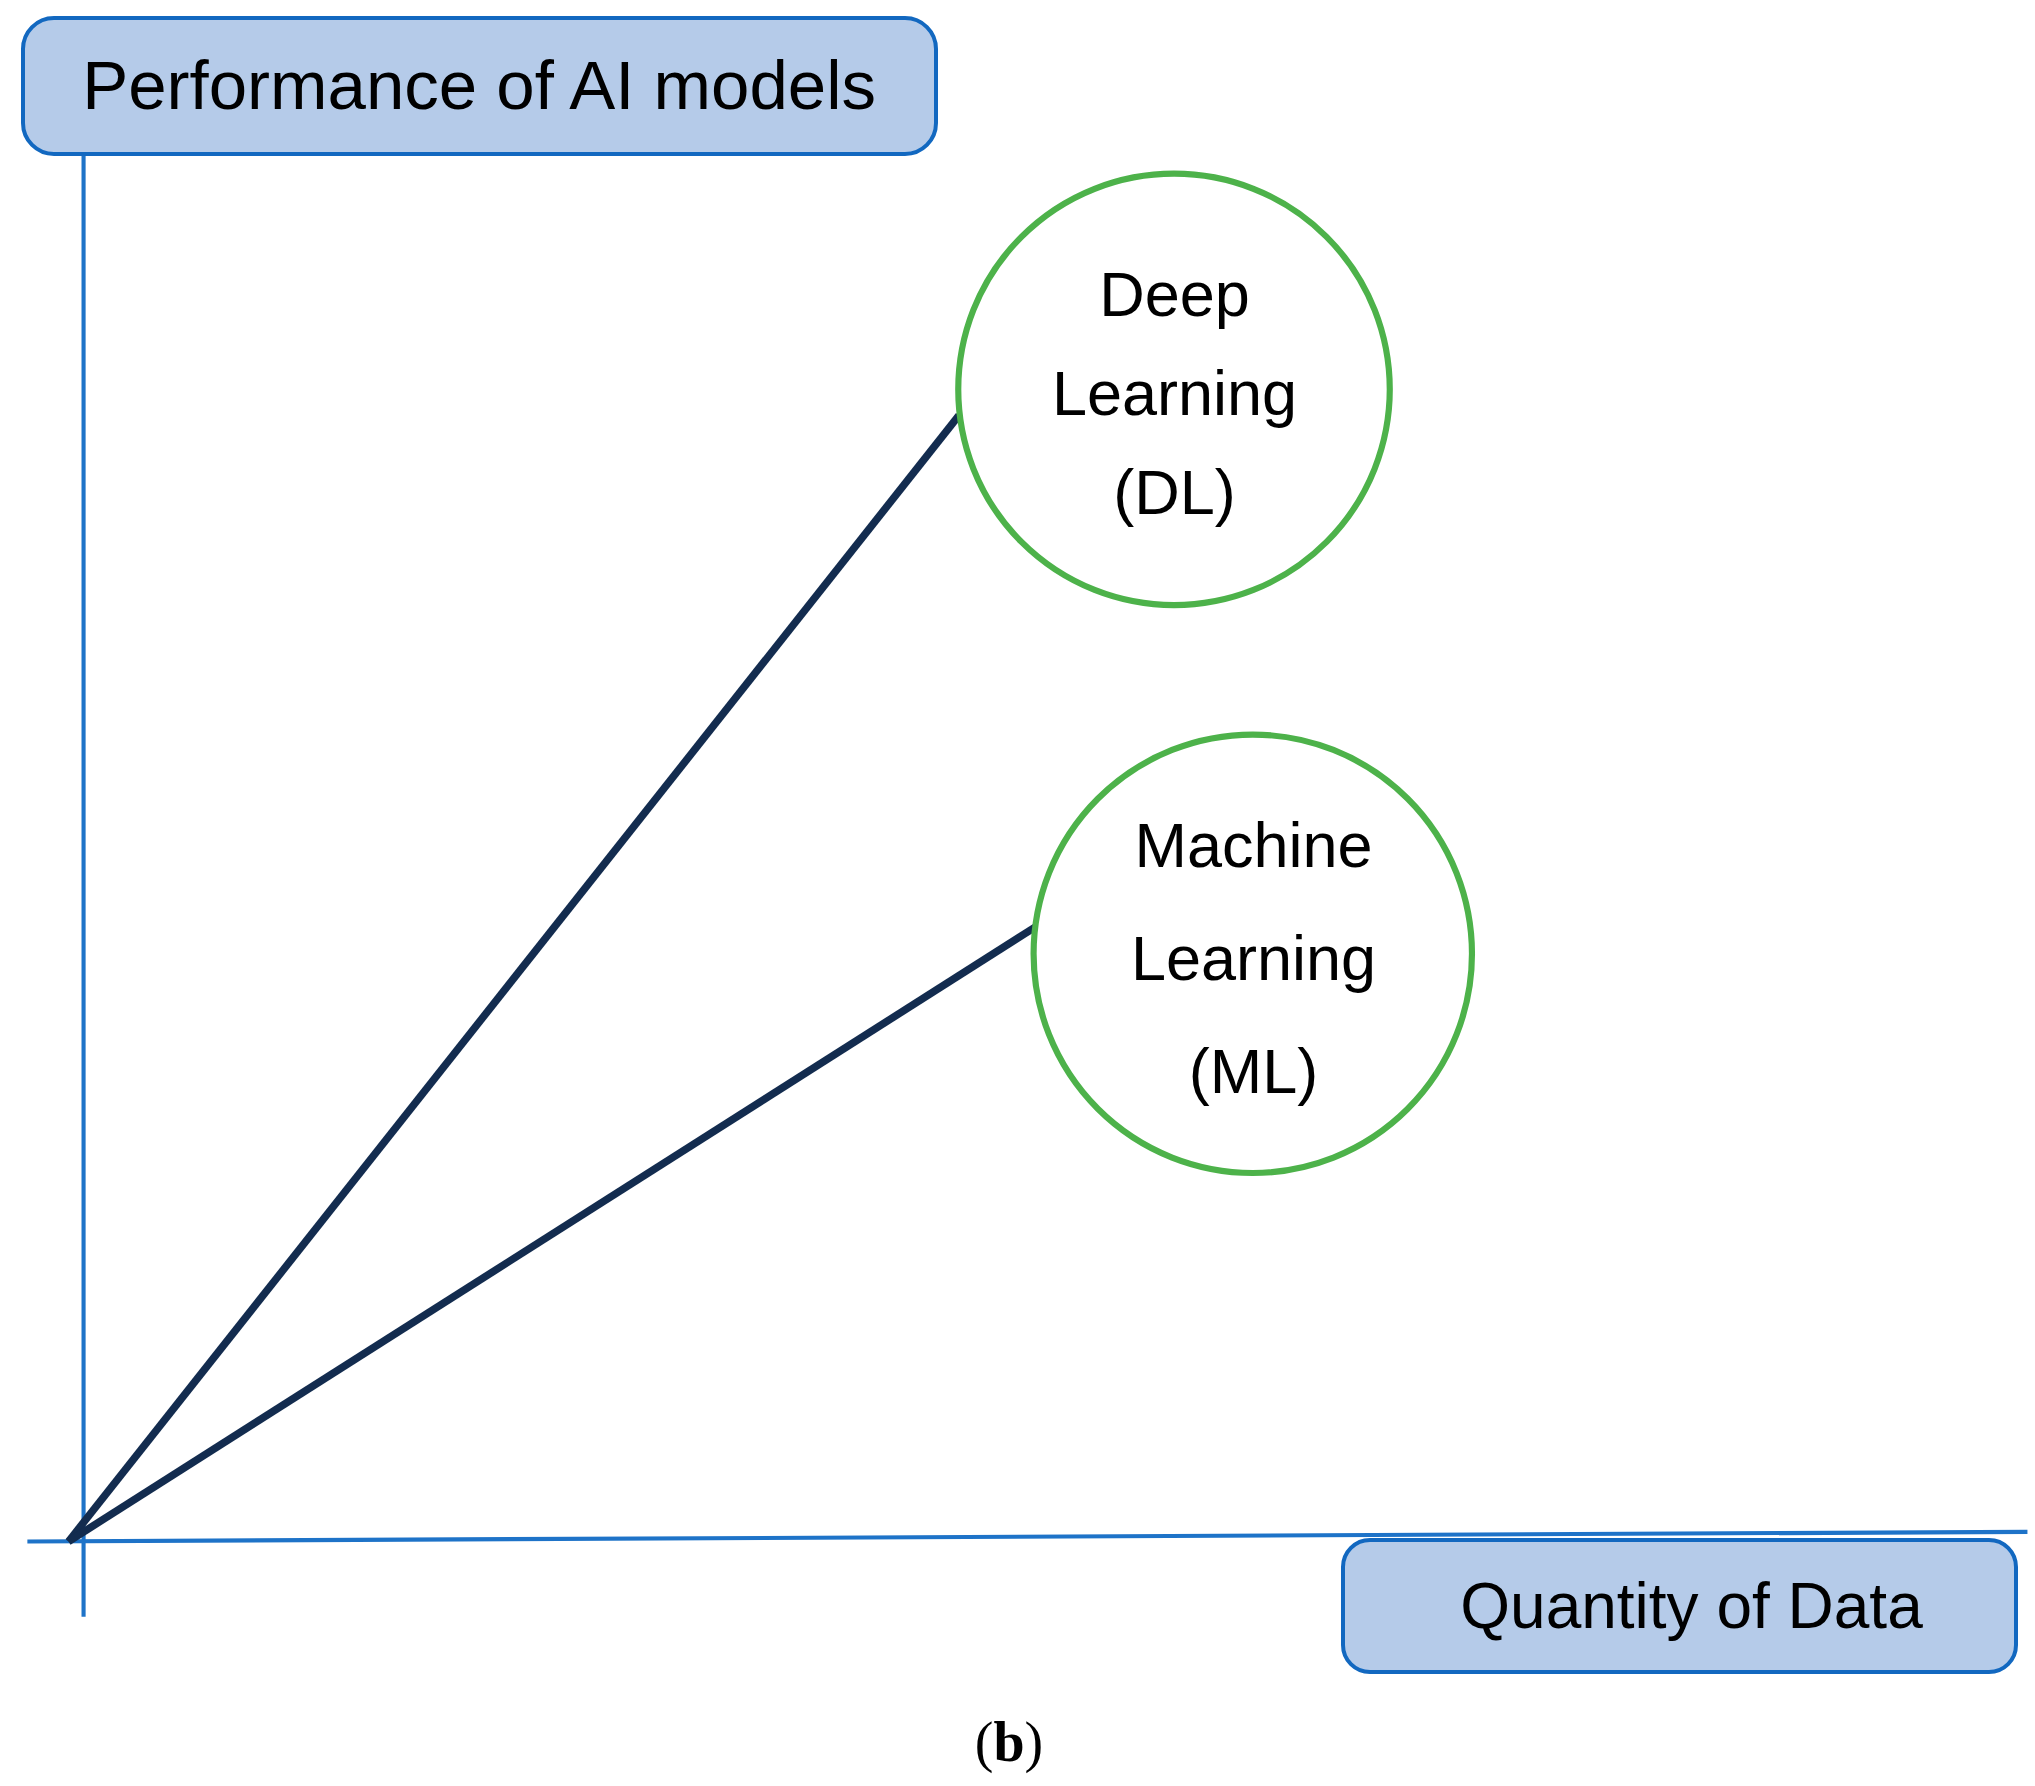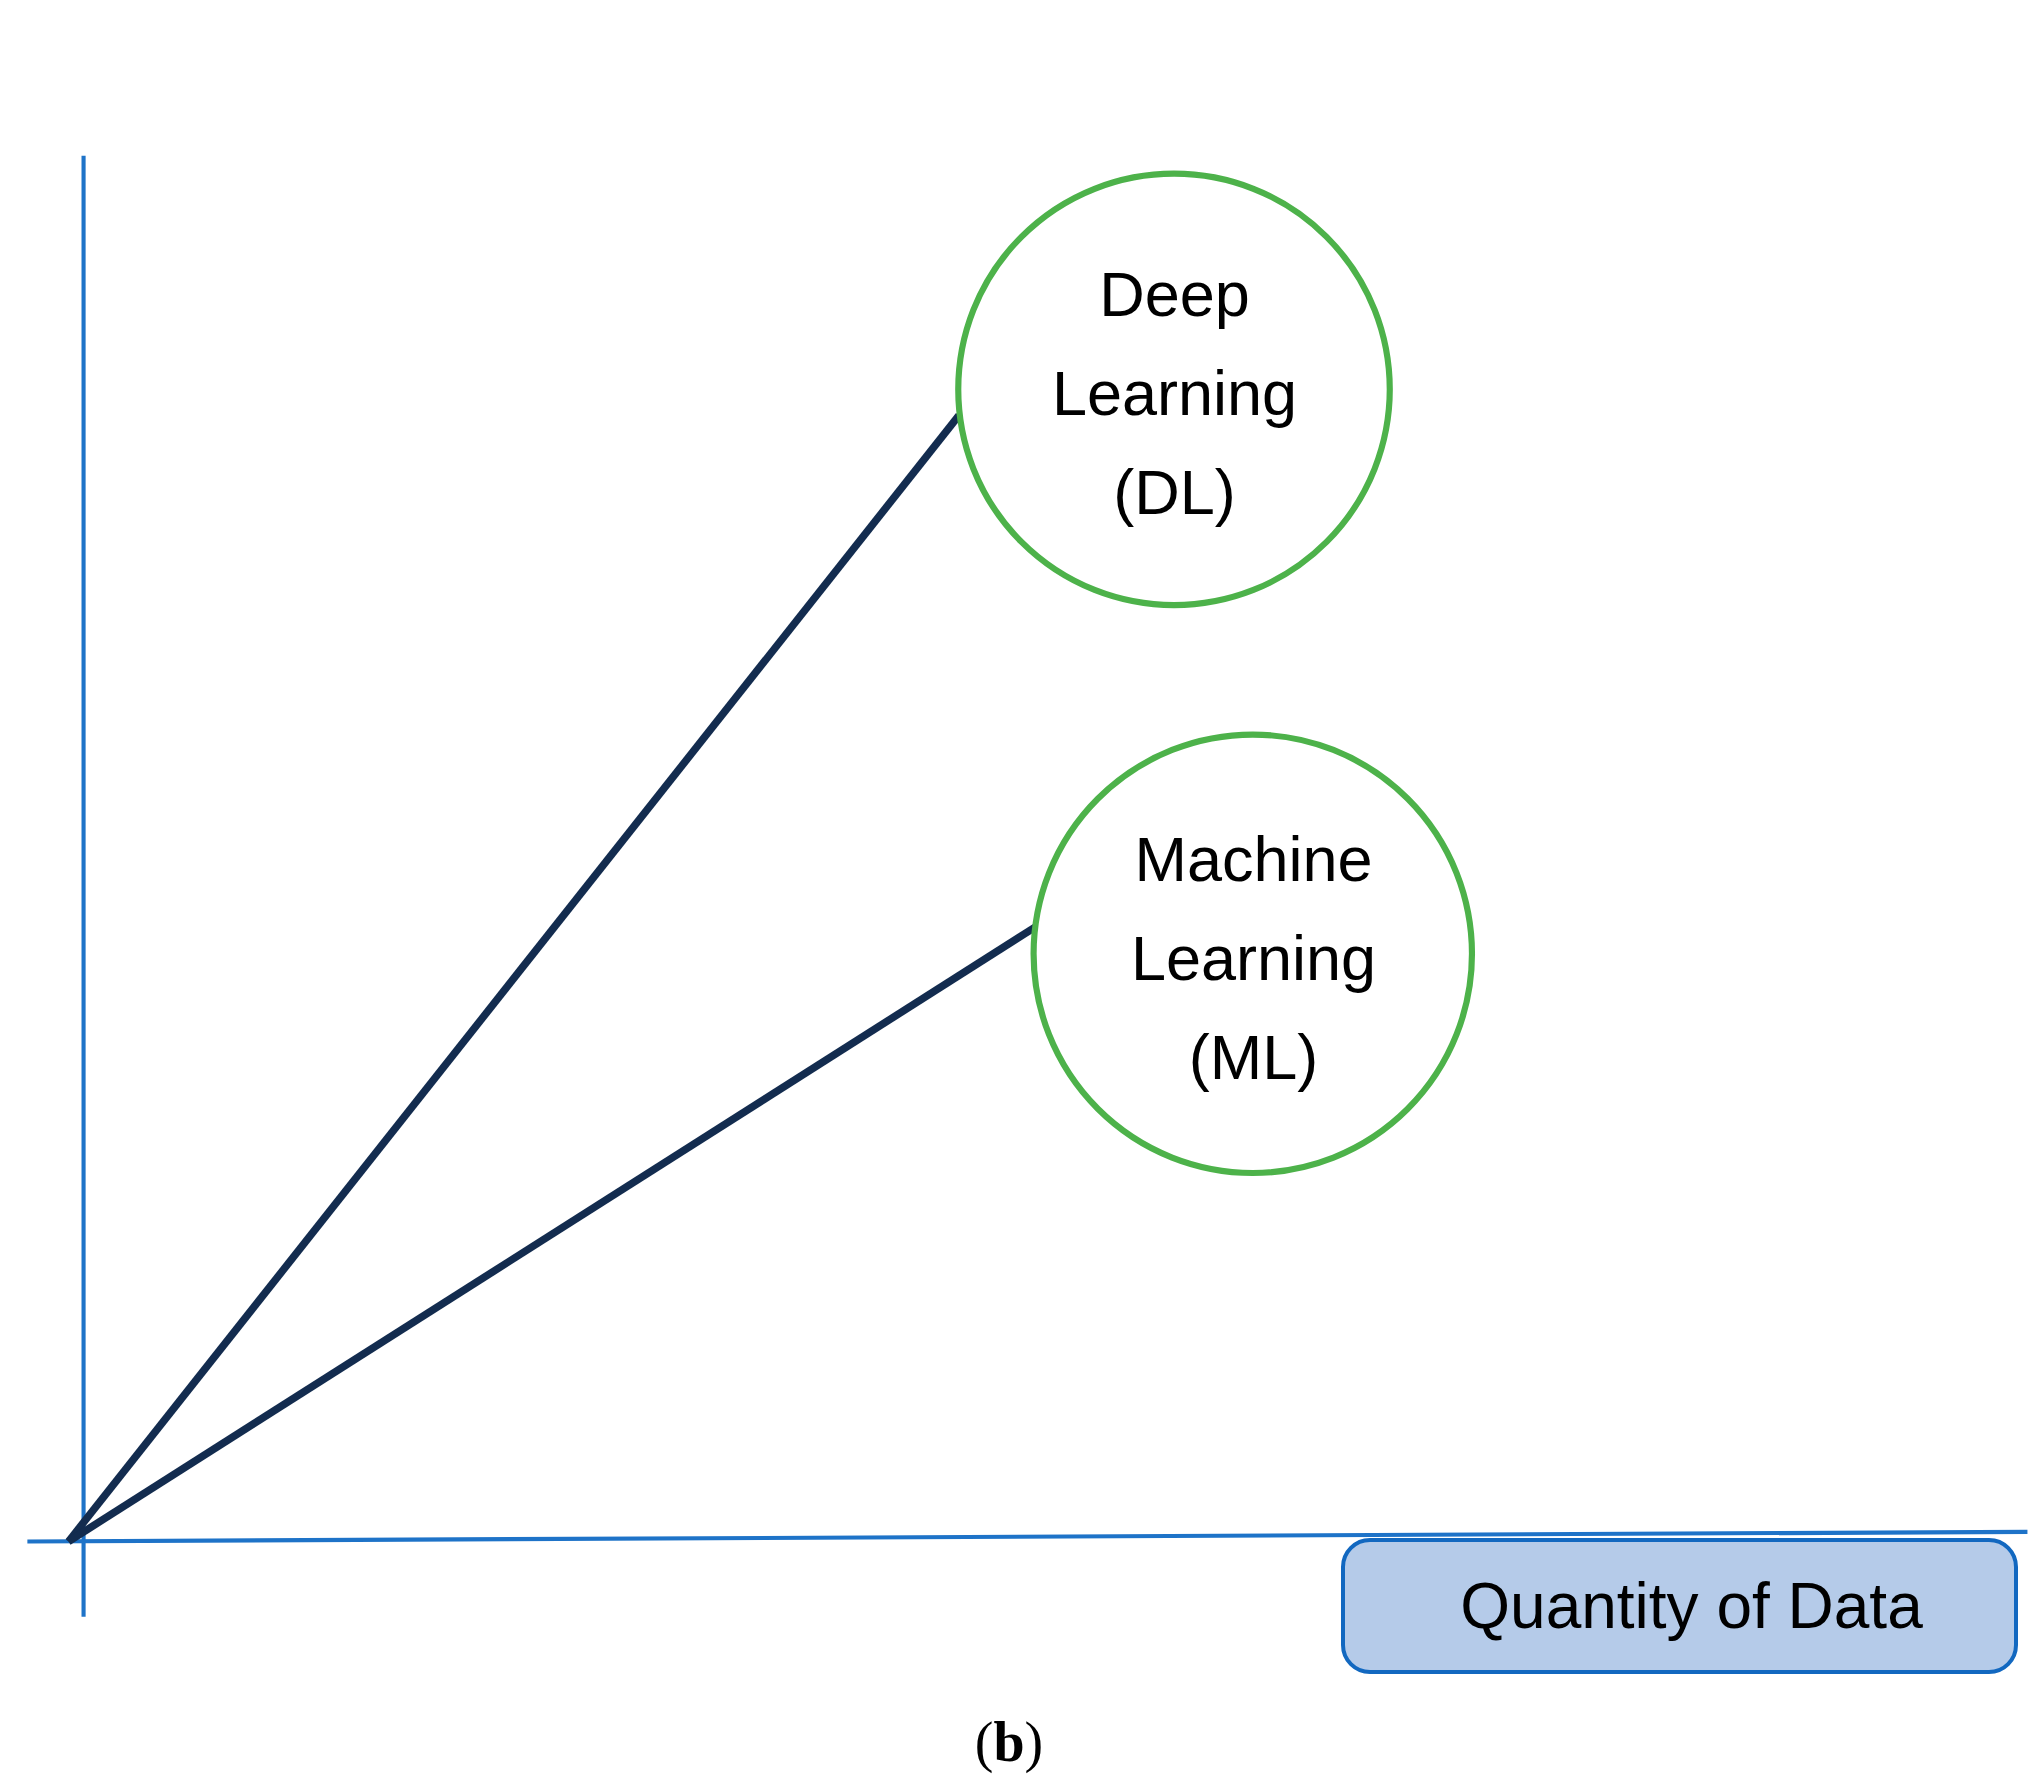--- a/index.html
+++ b/index.html
@@ -28,21 +28,21 @@
   .quantity-box{
     left:1341px;top:1538px;width:677px;height:136px;
     border-radius:29px;font-size:64px;padding-left:24px;
   }
   .circle-label{
     position:absolute;width:425px;height:301px;
     display:flex;flex-direction:column;align-items:center;justify-content:center;
     font-size:63px;line-height:99px;text-align:center;color:#000;
   }
   .dl-label{left:962px;top:243px;text-align:center;}
-  .ml-label{left:1041px;top:808px;}
+  .ml-label{left:1041px;top:808px;gap:14px;}
   .figure-caption{
     position:absolute;left:872px;top:1711px;width:274px;
     text-align:center;font-family:"Liberation Serif",serif;
     font-size:56px;line-height:62px;color:#000;
   }
   .figure-caption .bold{font-weight:bold;}
 </style>
 </head>
 <body>
 
@@ -50,20 +50,23 @@
 
   <svg class="plot-svg" viewBox="0 0 2971 2608" xmlns="http://www.w3.org/2000/svg">
     <line class="axis-line" x1="122" y1="227" x2="122" y2="2360"></line>
     <line class="axis-line" x1="40" y1="2250" x2="2960" y2="2236"></line>
     <line class="trend-line" x1="100" y1="2250" x2="1400" y2="606"></line>
     <line class="trend-line" x1="100" y1="2250" x2="1513" y2="1352"></line>
     <circle class="node-circle" cx="1714" cy="568" r="315"></circle>
     <circle class="node-circle" cx="1829" cy="1392" r="320"></circle>
   </svg>
 
+  <div class="axis-box title-box">
+    <span>Performance of AI models</span>
+  </div>
 
   <div class="axis-box quantity-box">
     <span>Quantity of Data</span>
   </div>
 
   <div class="circle-label dl-label">
     <span>Deep</span>
     <span>Learning</span>
     <span>(DL)</span>
   </div>

